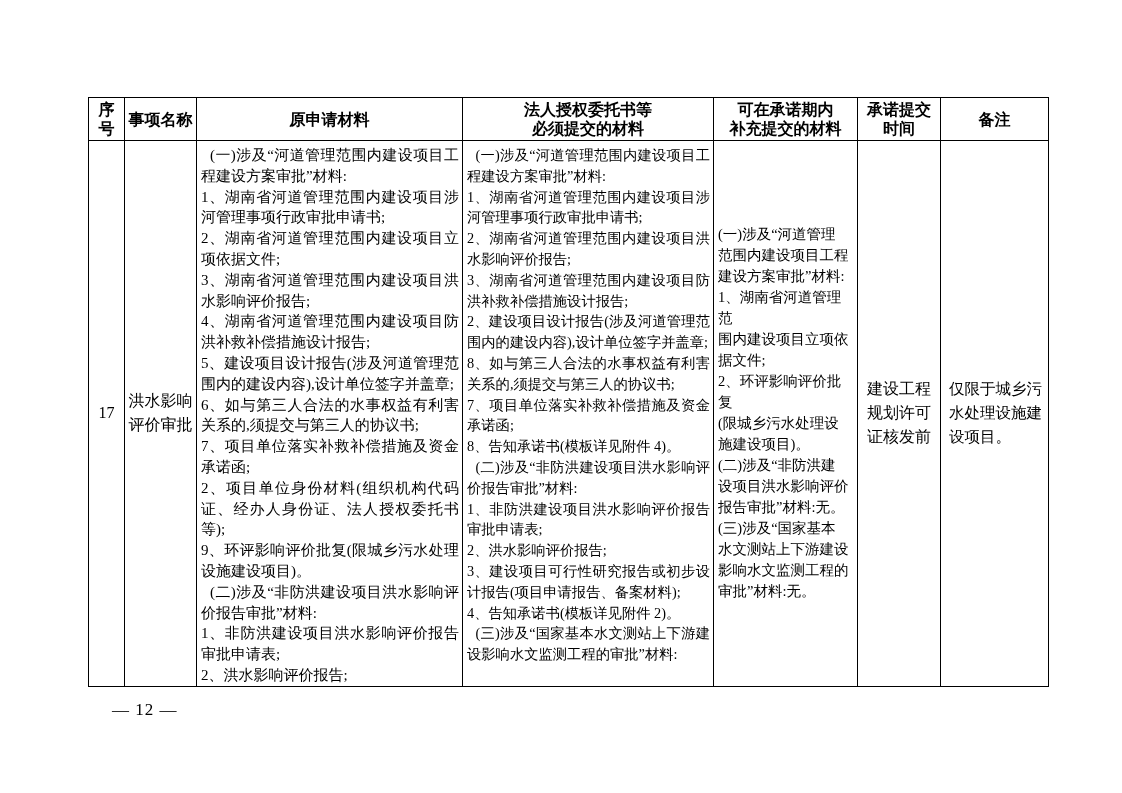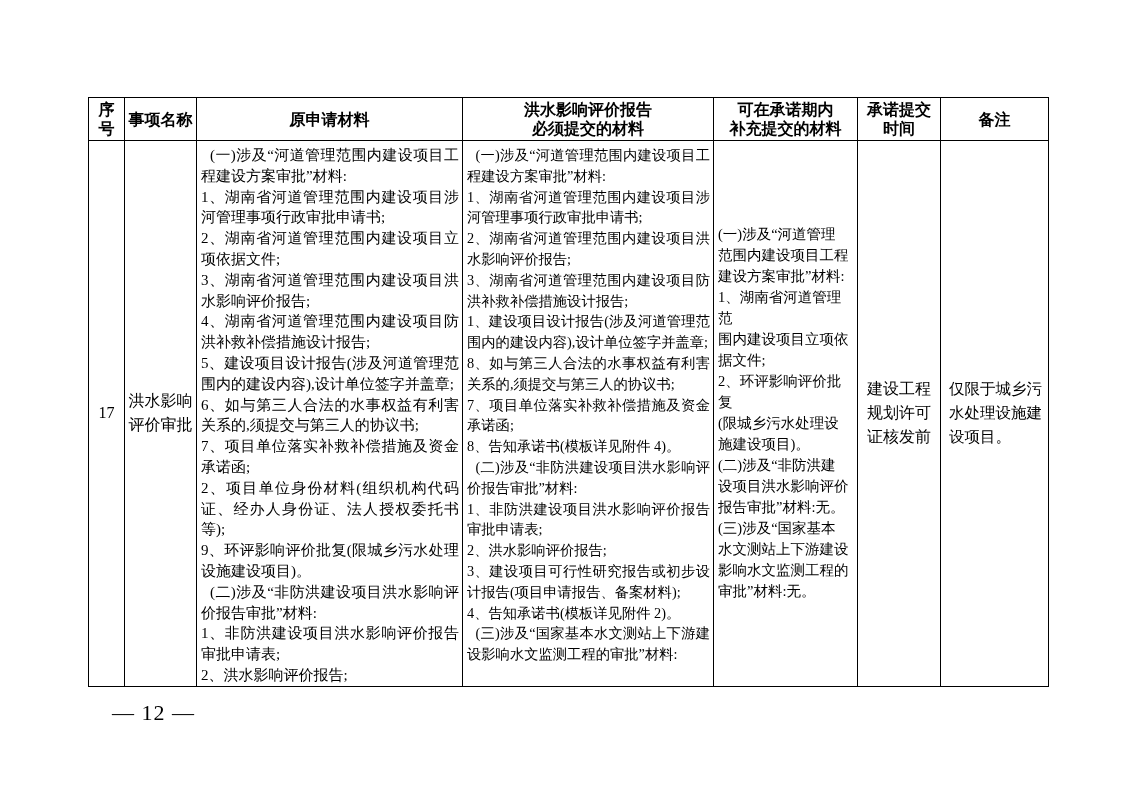--- a/index.html
+++ b/index.html
@@ -71,21 +71,21 @@
     font-size: 15.5px;
     line-height: 24px;
     white-space: pre-line;
     padding-left: 8px;
     margin-left: 12px;
   }
   .page-number {
     position: absolute;
     left: 112px;
     top: 700px;
-    font-size: 22px;
+    font-size: 17px;
     letter-spacing: 1px;
   }
 </style>
 </head>
 <body>
 
 <div class="page" data-name="document-page">
 
   <table class="doc-table" data-name="approval-items-table">
     <colgroup>
@@ -96,21 +96,21 @@
       <col style="width:144px">
       <col style="width:83px">
       <col style="width:108px">
     </colgroup>
     <tbody>
         <tr data-name="table-header-row">
       <th class="hdr" data-name="header-seq">序
 号</th>
       <th class="hdr" data-name="header-item-name">事项名称</th>
       <th class="hdr" data-name="header-original-materials">原申请材料</th>
-      <th class="hdr" data-name="header-commitment-materials">洪水影响评价报告
+      <th class="hdr" data-name="header-commitment-materials">法人授权委托书等
 必须提交的材料</th>
       <th class="hdr" data-name="header-supplement-materials">可在承诺期内
 补充提交的材料</th>
       <th class="hdr" data-name="header-commitment-time">承诺提交
 时间</th>
       <th class="hdr" data-name="header-remarks">备注</th>
     </tr>
     <tr class="body-row" data-name="table-row">
       <td class="cell-center" data-name="cell-seq">17</td>
       <td class="cell-center" data-name="cell-item-name">洪水影响
@@ -128,21 +128,21 @@
             <p class="para" data-name="material-paragraph">9、环评影响评价批复(限城乡污水处理设施建设项目)。</p>
             <p class="para sec" data-name="material-paragraph">(二)涉及“非防洪建设项目洪水影响评价报告审批”材料:</p>
             <p class="para" data-name="material-paragraph">1、非防洪建设项目洪水影响评价报告审批申请表;</p>
             <p class="para" data-name="material-paragraph">2、洪水影响评价报告;</p>
           </td>
       <td class="cell-list" data-name="cell-commitment-materials">
             <p class="para sec" data-name="material-paragraph">(一)涉及“河道管理范围内建设项目工程建设方案审批”材料:</p>
             <p class="para" data-name="material-paragraph">1、湖南省河道管理范围内建设项目涉河管理事项行政审批申请书;</p>
             <p class="para" data-name="material-paragraph">2、湖南省河道管理范围内建设项目洪水影响评价报告;</p>
             <p class="para" data-name="material-paragraph">3、湖南省河道管理范围内建设项目防洪补救补偿措施设计报告;</p>
-            <p class="para" data-name="material-paragraph">1、建设项目设计报告(涉及河道管理范围内的建设内容),设计单位签字并盖章;</p>
+            <p class="para" data-name="material-paragraph">2、建设项目设计报告(涉及河道管理范围内的建设内容),设计单位签字并盖章;</p>
             <p class="para" data-name="material-paragraph">8、如与第三人合法的水事权益有利害关系的,须提交与第三人的协议书;</p>
             <p class="para" data-name="material-paragraph">7、项目单位落实补救补偿措施及资金承诺函;</p>
             <p class="para" data-name="material-paragraph">8、告知承诺书(模板详见附件 4)。</p>
             <p class="para sec" data-name="material-paragraph">(二)涉及“非防洪建设项目洪水影响评价报告审批”材料:</p>
             <p class="para" data-name="material-paragraph">1、非防洪建设项目洪水影响评价报告审批申请表;</p>
             <p class="para" data-name="material-paragraph">2、洪水影响评价报告;</p>
             <p class="para" data-name="material-paragraph">3、建设项目可行性研究报告或初步设计报告(项目申请报告、备案材料);</p>
             <p class="para" data-name="material-paragraph">4、告知承诺书(模板详见附件 2)。</p>
             <p class="para sec" data-name="material-paragraph">(三)涉及“国家基本水文测站上下游建设影响水文监测工程的审批”材料:</p>
           </td>

